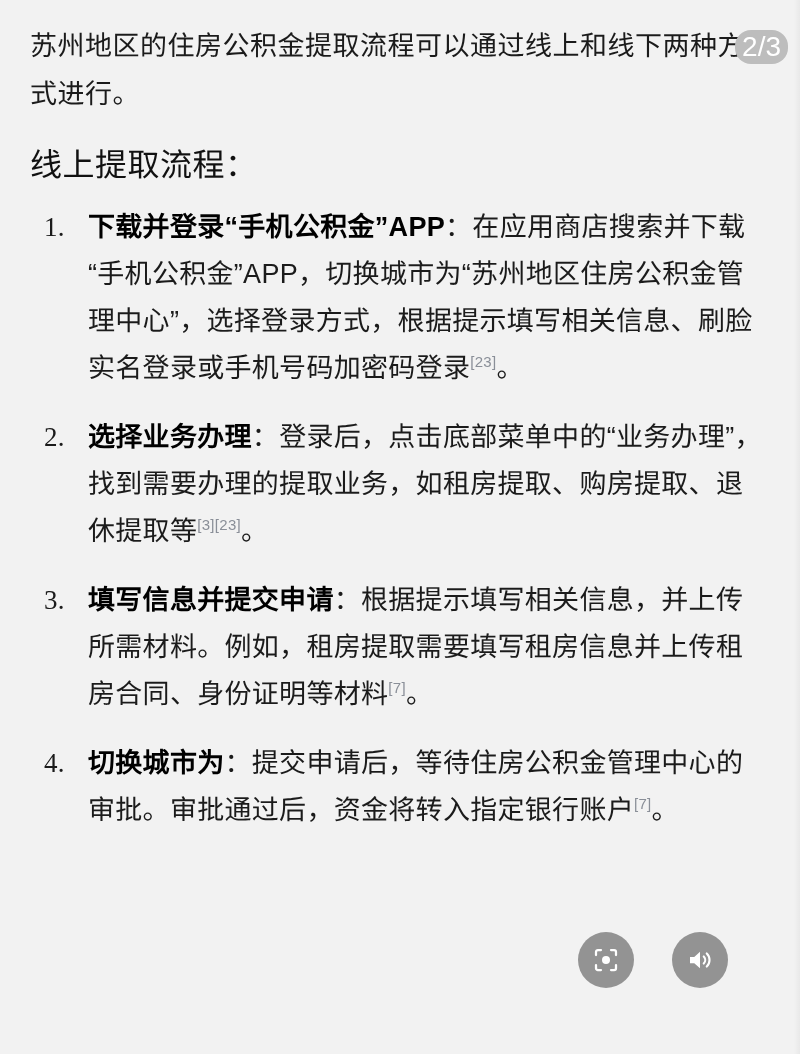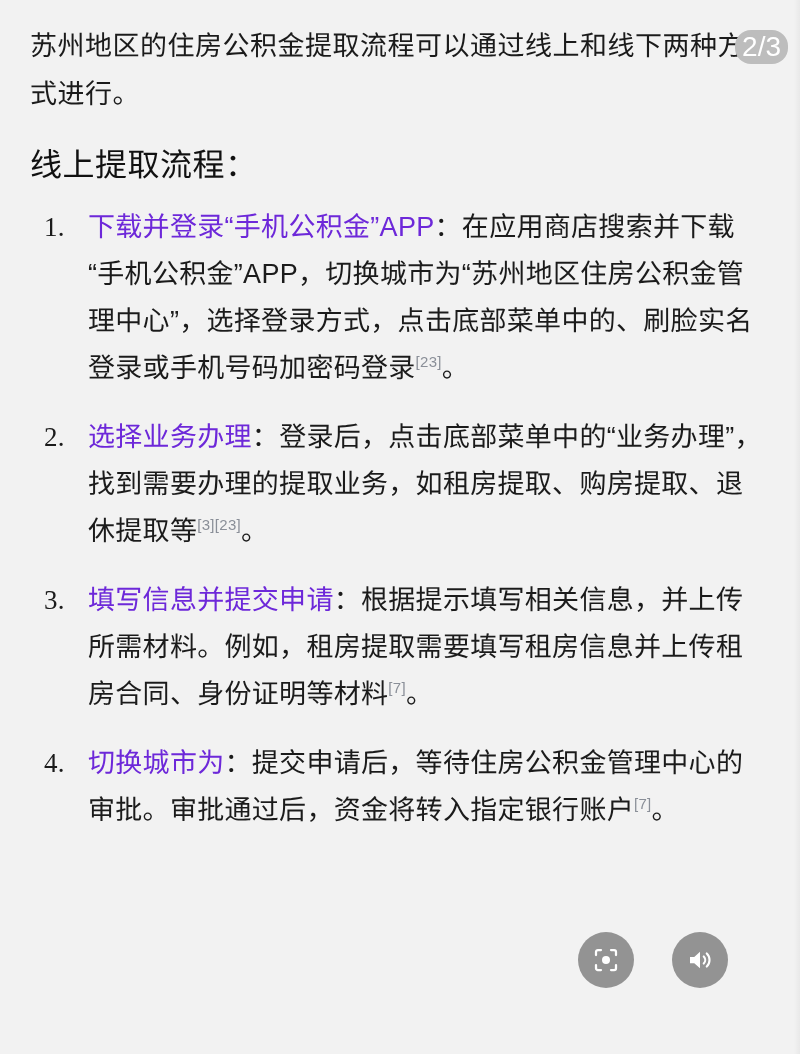--- a/index.html
+++ b/index.html
@@ -75,22 +75,22 @@
     content: counter(stepcounter) ".";
     position: absolute;
     left: -44px;
     top: 0;
     font-size: 27px;
     line-height: 47px;
     color: #1b1b1b;
     font-family: "Liberation Serif", serif;
   }
   .step-term {
-    font-weight: normal;
-    color: #6d28d9;
+    font-weight: bold;
+    color: #000000;
   }
   sup.ref {
     font-size: 15px;
     color: #8a8f98;
     vertical-align: super;
     line-height: 0;
   }
 
   
   .fab {
@@ -121,21 +121,21 @@
 <div class="page">
 
   <div class="page-badge">2/3</div>
 
   <p class="intro">苏州地区的住房公积金提取流程可以通过线上和线下两种方式进行。</p>
 
   <h2 class="section-title">线上提取流程：</h2>
 
   <ol class="steps">
     <li>
-      <span class="step-term">下载并登录“手机公积金”APP</span><span>：</span><span>在应用商店搜索并下载“手机公积金”APP，切换城市为“苏州地区住房公积金管理中心”，选择登录方式，点击底部菜单中的、刷脸实名登录或手机号码加密码登录</span><sup class="ref">[23]</sup><span>。</span>
+      <span class="step-term">下载并登录“手机公积金”APP</span><span>：</span><span>在应用商店搜索并下载“手机公积金”APP，切换城市为“苏州地区住房公积金管理中心”，选择登录方式，根据提示填写相关信息、刷脸实名登录或手机号码加密码登录</span><sup class="ref">[23]</sup><span>。</span>
     </li>
     <li>
       <span class="step-term">选择业务办理</span><span>：</span><span>登录后，点击底部菜单中的“业务办理”，找到需要办理的提取业务，如租房提取、购房提取、退休提取等</span><sup class="ref">[3][23]</sup><span>。</span>
     </li>
     <li>
       <span class="step-term">填写信息并提交申请</span><span>：</span><span>根据提示填写相关信息，并上传所需材料。例如，租房提取需要填写租房信息并上传租房合同、身份证明等材料</span><sup class="ref">[7]</sup><span>。</span>
     </li>
     <li>
       <span class="step-term">切换城市为</span><span>：</span><span>提交申请后，等待住房公积金管理中心的审批。审批通过后，资金将转入指定银行账户</span><sup class="ref">[7]</sup><span>。</span>
     </li>

